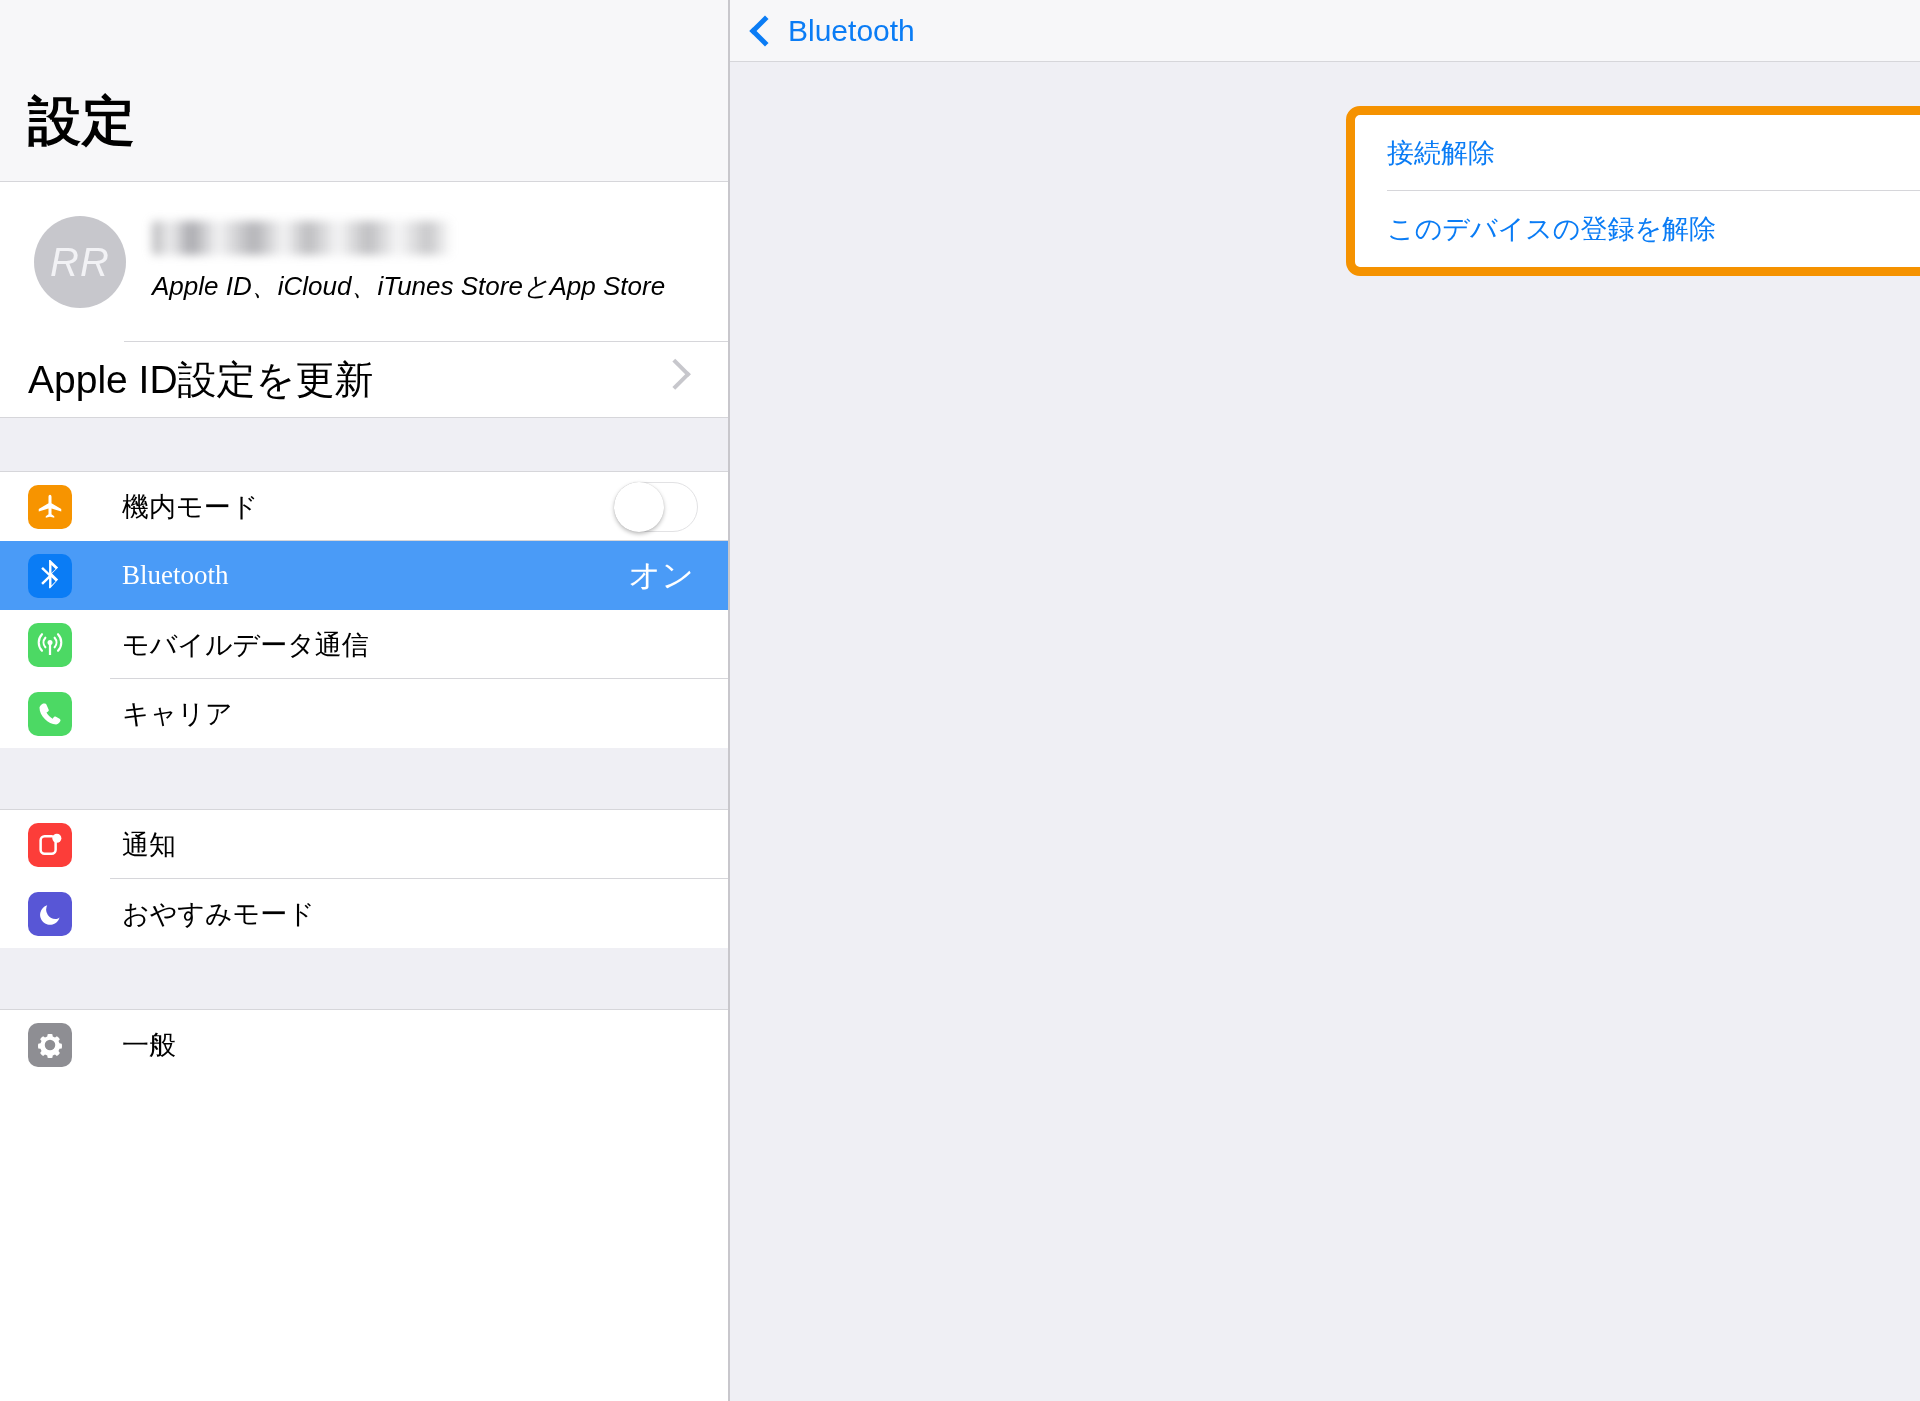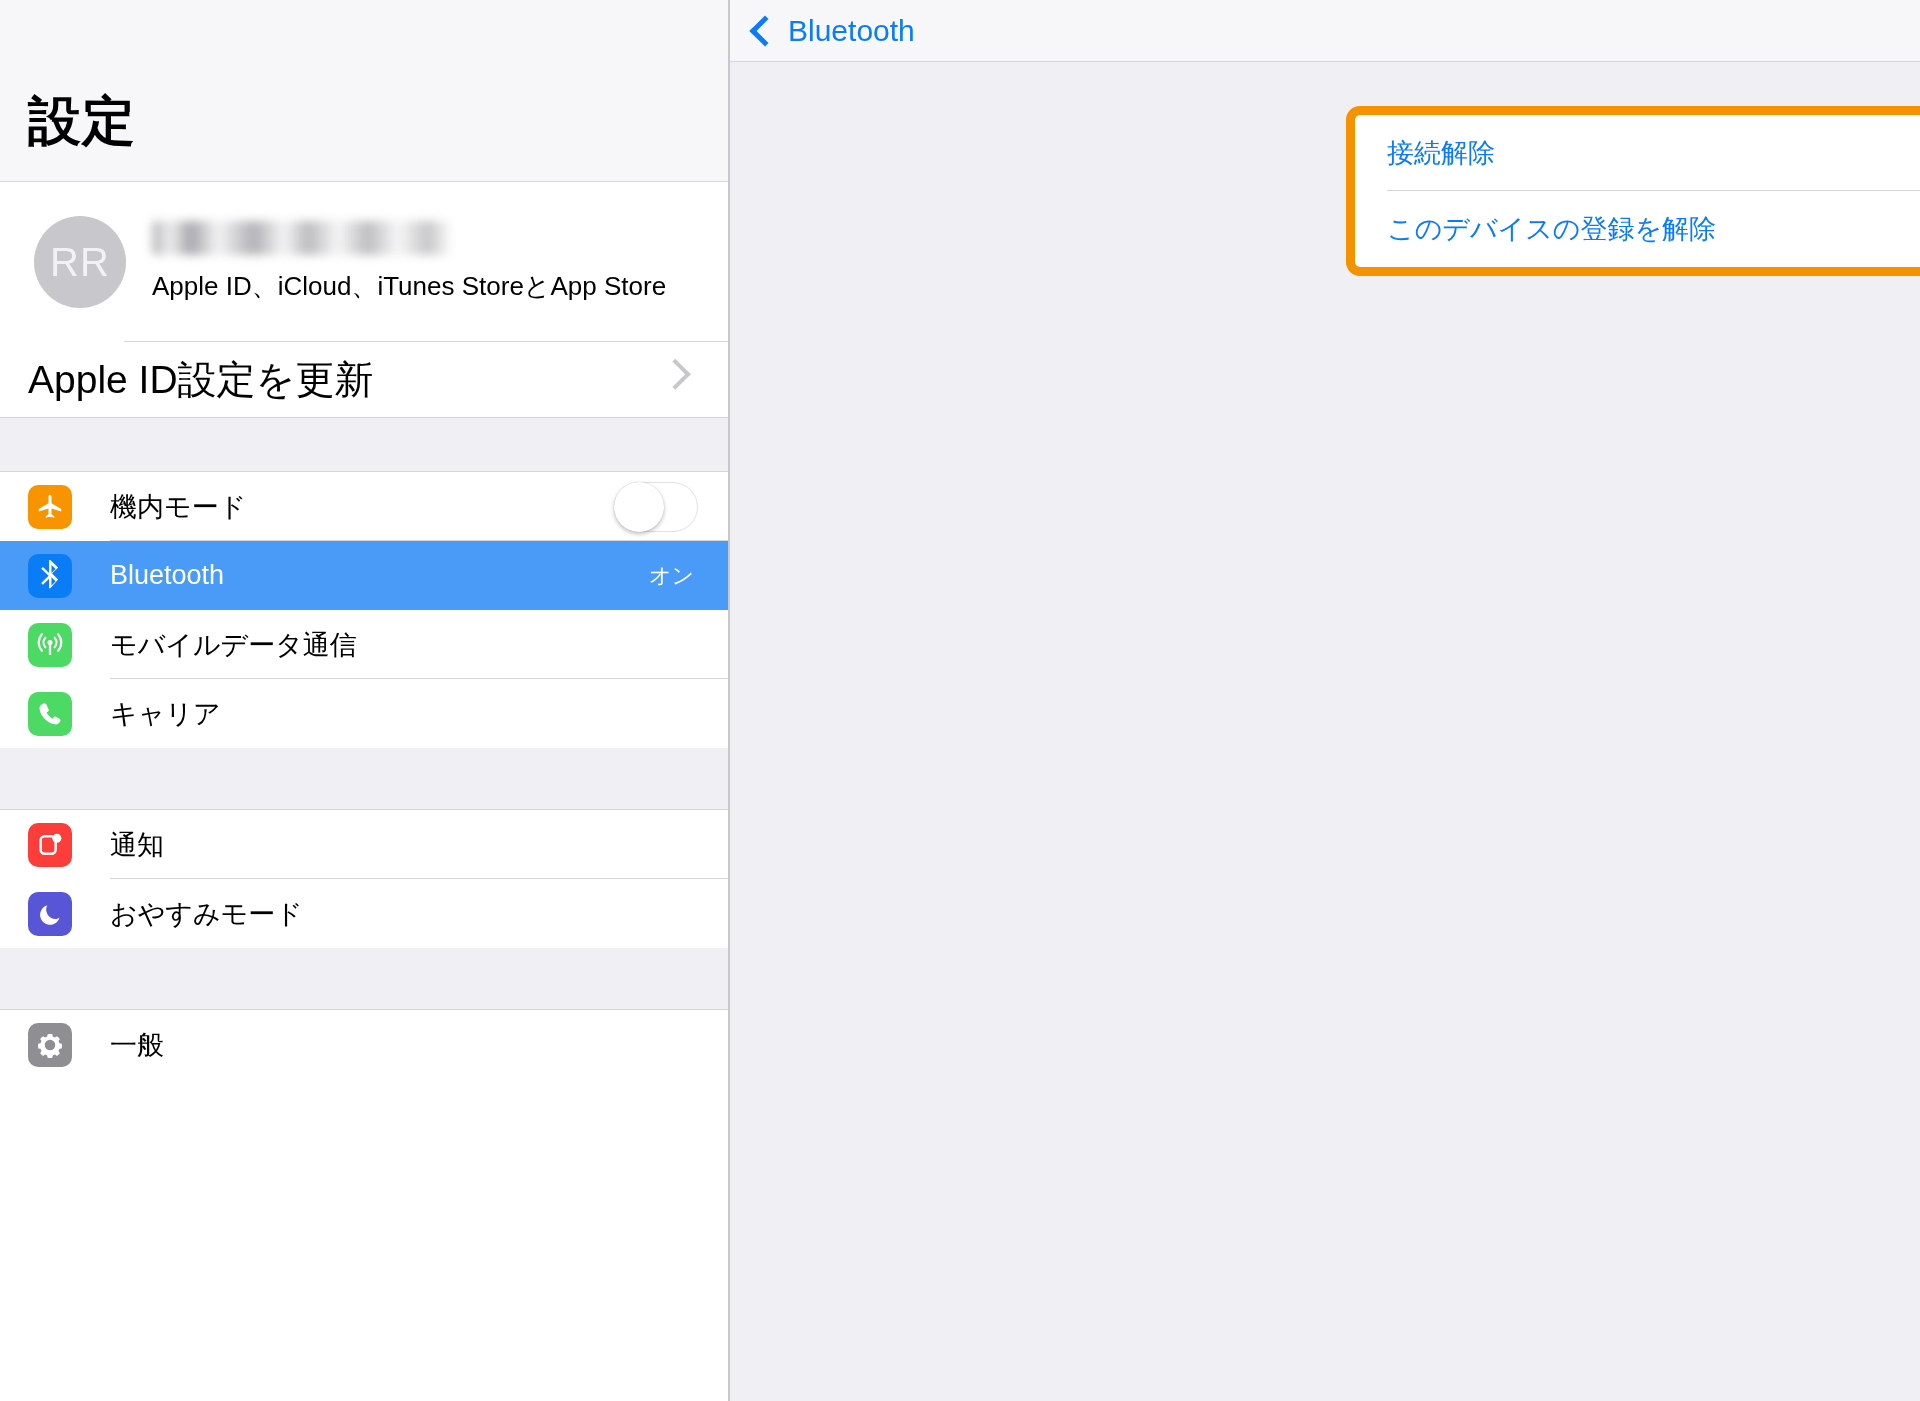--- a/index.html
+++ b/index.html
@@ -71,20 +71,21 @@
     right: 0;
     bottom: 0;
     height: 1px;
     background: #D6D6DA;
   }
 
   
   .appleid-cell {
     height: 160px;
     align-items: center;
+    font-style: italic;
   }
   .avatar {
     width: 92px;
     height: 92px;
     border-radius: 50%;
     background: #C7C7CC;
     color: #F2F2F5;
     font-size: 40px;
     display: flex;
     align-items: center;
@@ -157,29 +158,30 @@
     height: 44px;
     border-radius: 10px;
     flex: none;
     display: flex;
     align-items: center;
     justify-content: center;
     position: relative;
   }
   .app-icon svg { display: block; }
   .cell-label {
-    margin-left: 38px;
+    margin-left: 50px;
     font-size: 27px;
     color: #000000;
     white-space: nowrap;
+    font-family: Liberation Serif, serif;
   }
   .cell-value {
     margin-left: auto;
     margin-right: 34px;
-    font-size: 22px;
+    font-size: 32px;
     color: #8E8E93;
   }
   .cell.selected { background: #4A9BF7; }
   .cell.selected .cell-label { color: #FFFFFF; }
   .cell.selected .cell-value { color: #FFFFFF; }
 
   
   .blurred-value {
     margin-left: auto;
     margin-right: 34px;

